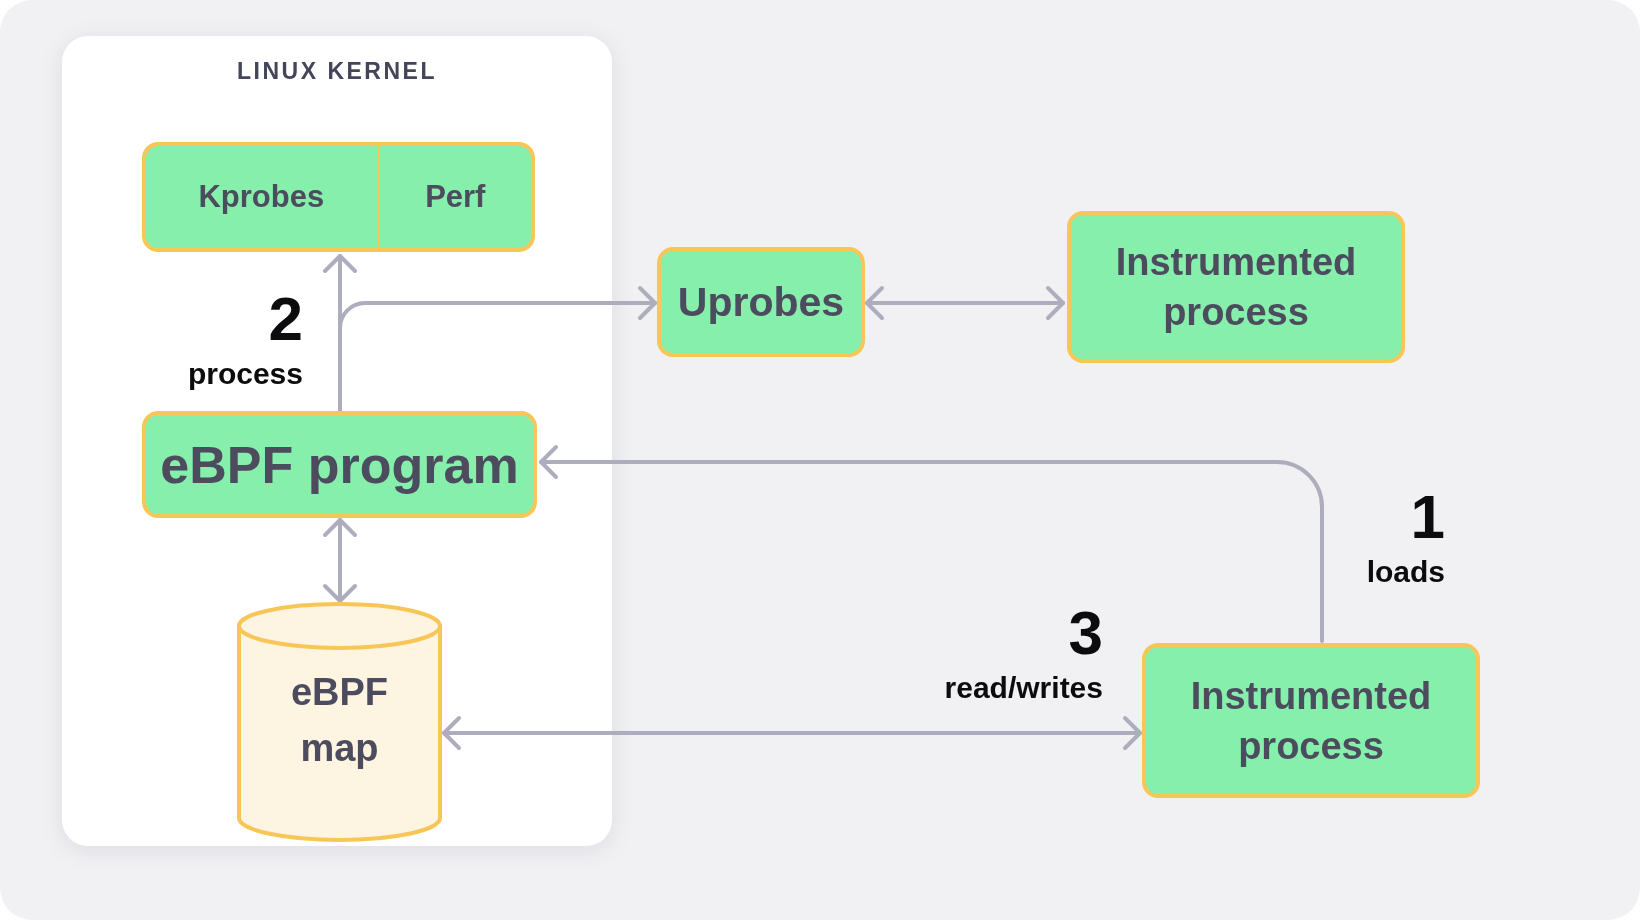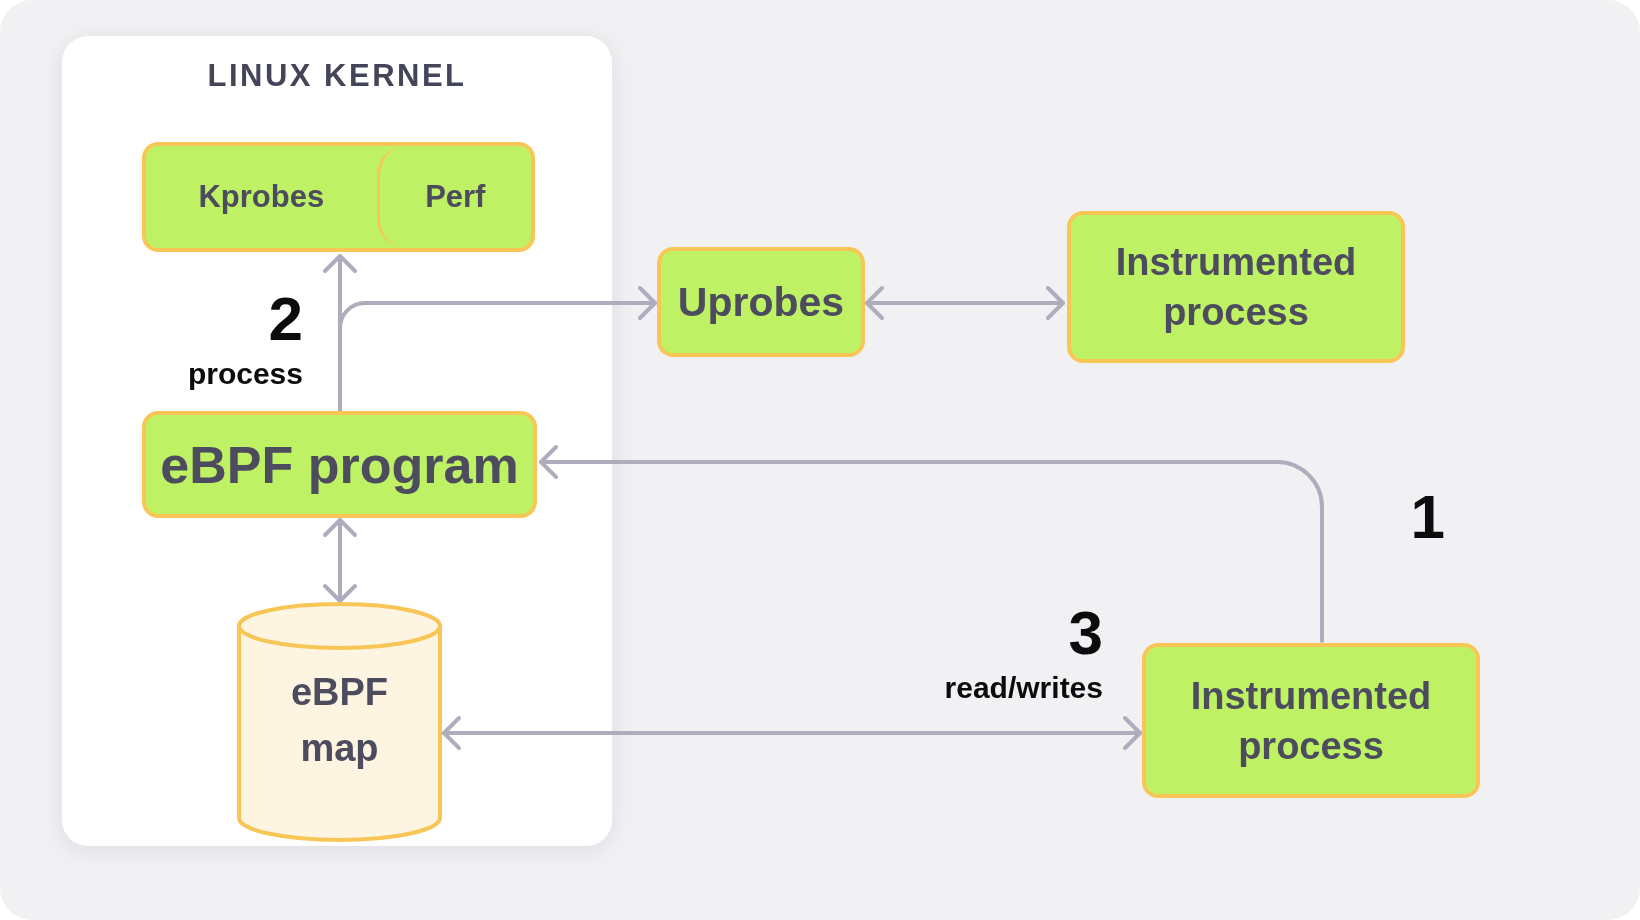--- a/index.html
+++ b/index.html
@@ -21,51 +21,51 @@
     background: #FFFFFF;
     border-radius: 26px;
     box-shadow: 0 4px 22px rgba(120,120,150,0.16);
   }
   .panel-kernel { left: 62px;  top: 36px; width: 550px; height: 810px; }
   .panel-user   { left: 895px; top: 36px; width: 620px; height: 810px; }
   .panel-title {
     position: absolute;
     top: 22px; left: 0; right: 0;
     text-align: center;
-    font-size: 31px;
+    font-size: 23px;
     font-weight: 700;
     letter-spacing: 2.5px;
     color: #45455A;
   }
   svg.wires { position: absolute; left: 0; top: 0; z-index: 2; }
   .node {
     position: absolute;
     z-index: 3;
-    background: #bef264;
+    background: #86efac;
     border: 4px solid #F8C657;
     border-radius: 16px;
     display: flex;
     align-items: center;
     justify-content: center;
     text-align: center;
     color: #4C4C5E;
     font-weight: 700;
     box-sizing: border-box;
   }
   .node-probes {
     left: 142px; top: 142px; width: 393px; height: 110px;
     padding: 0; display: flex; align-items: stretch;
   }
   .probes-cell {
     display: flex; align-items: center; justify-content: center;
     font-size: 31px; font-weight: 700; color: #4C4C5E;
   }
   .probes-cell + .probes-cell { border-left: 3px solid #F8C657; }
   .cell-kprobes { flex: 163 0 0; }
-  .cell-perf    { flex: 107 0 0; border-radius: 29px; }
+  .cell-perf    { flex: 107 0 0; }
   .cell-etc     { flex: 123 0 0; }
   .node-ebpf-program { left: 142px; top: 411px; width: 395px; height: 107px; font-size: 52px; }
   .node-uprobes      { left: 657px; top: 247px; width: 208px; height: 110px; font-size: 41px; }
   .node-instr-top    { left: 1067px; top: 211px; width: 338px; height: 152px; font-size: 38px; line-height: 50px; padding: 0 18px; }
   .node-instr-bottom { left: 1142px; top: 643px; width: 338px; height: 155px; font-size: 38px; line-height: 50px; padding: 0 18px; }
   .map-label {
     position: absolute;
     left: 237px; top: 664px; width: 205px;
     z-index: 3;
     text-align: center;
@@ -153,20 +153,21 @@
 
   <div class="node node-instr-bottom">Instrumented process</div>
 
   <div class="map-label">
     <span>eBPF</span><br>
     <span>map</span>
   </div>
 
   <div class="step step-1">
     <span class="num">1</span>
+    <span class="cap">loads</span>
   </div>
 
   <div class="step step-2">
     <span class="num">2</span>
     <span class="cap">process</span>
   </div>
 
   <div class="step step-3">
     <span class="num">3</span>
     <span class="cap">read/writes</span>

